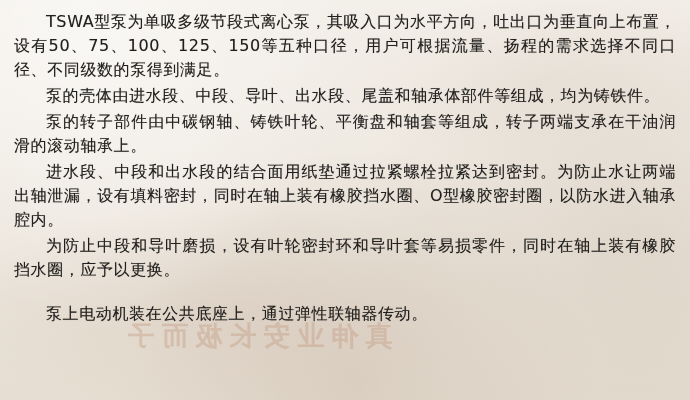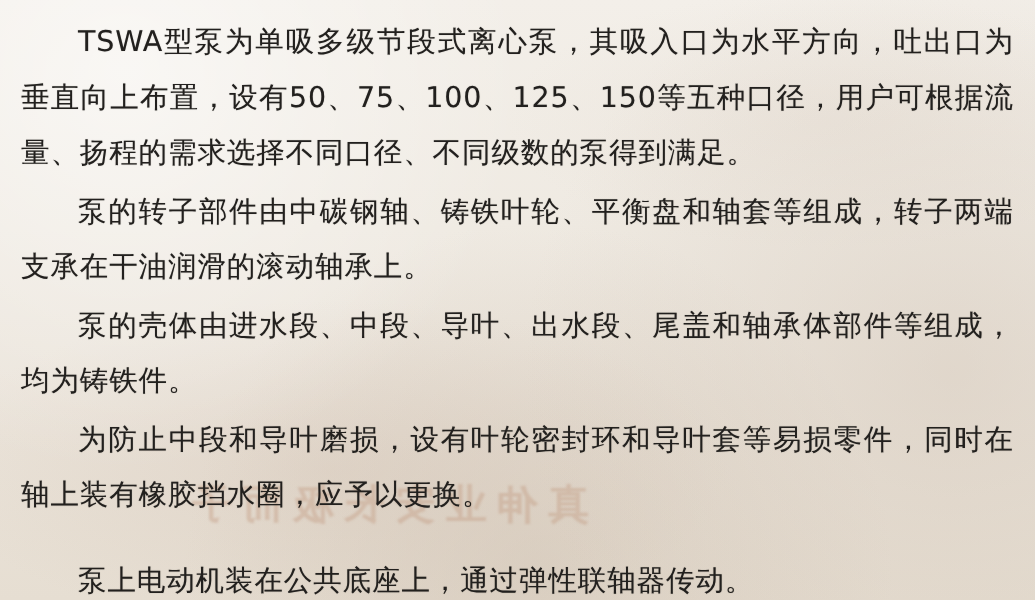--- a/index.html
+++ b/index.html
@@ -47,38 +47,39 @@
     filter: blur(0.6px);
     white-space: nowrap;
     pointer-events: none;
   }
   #content {
     position: relative;
     padding: 10px 14px 0 14px;
   }
   p.para {
     margin: 0 0 2px 0;
-    font-size: 19px;
-    line-height: 37px;
+    font-size: 16px;
+    line-height: 24px;
     color: #22201e;
     text-align: justify;
     text-indent: 2em;
     letter-spacing: 0.6px;
     text-shadow: 0 0 0.7px rgba(40,36,32,0.35);
   }
   p.para:last-child { margin-bottom: 0; margin-top: 20px; }
 </style>
 </head>
 <body>
 
 <div id="page">
 
   <div id="ghost">真伸业安长极而子</div>
 
   <div id="content">
     <p class="para">TSWA型泵为单吸多级节段式离心泵，其吸入口为水平方向，吐出口为垂直向上布置，设有50、75、100、125、150等五种口径，用户可根据流量、扬程的需求选择不同口径、不同级数的泵得到满足。</p>
+    <p class="para">泵的壳体由进水段、中段、导叶、出水段、尾盖和轴承体部件等组成，均为铸铁件。</p>
     <p class="para">泵的转子部件由中碳钢轴、铸铁叶轮、平衡盘和轴套等组成，转子两端支承在干油润滑的滚动轴承上。</p>
-    <p class="para">泵的壳体由进水段、中段、导叶、出水段、尾盖和轴承体部件等组成，均为铸铁件。</p>
+    <p class="para">进水段、中段和出水段的结合面用纸垫通过拉紧螺栓拉紧达到密封。为防止水让两端出轴泄漏，设有填料密封，同时在轴上装有橡胶挡水圈、O型橡胶密封圈，以防水进入轴承腔内。</p>
     <p class="para">为防止中段和导叶磨损，设有叶轮密封环和导叶套等易损零件，同时在轴上装有橡胶挡水圈，应予以更换。</p>
     <p class="para">泵上电动机装在公共底座上，通过弹性联轴器传动。</p>
   </div>
 
 </div>
 
 </body></html>

